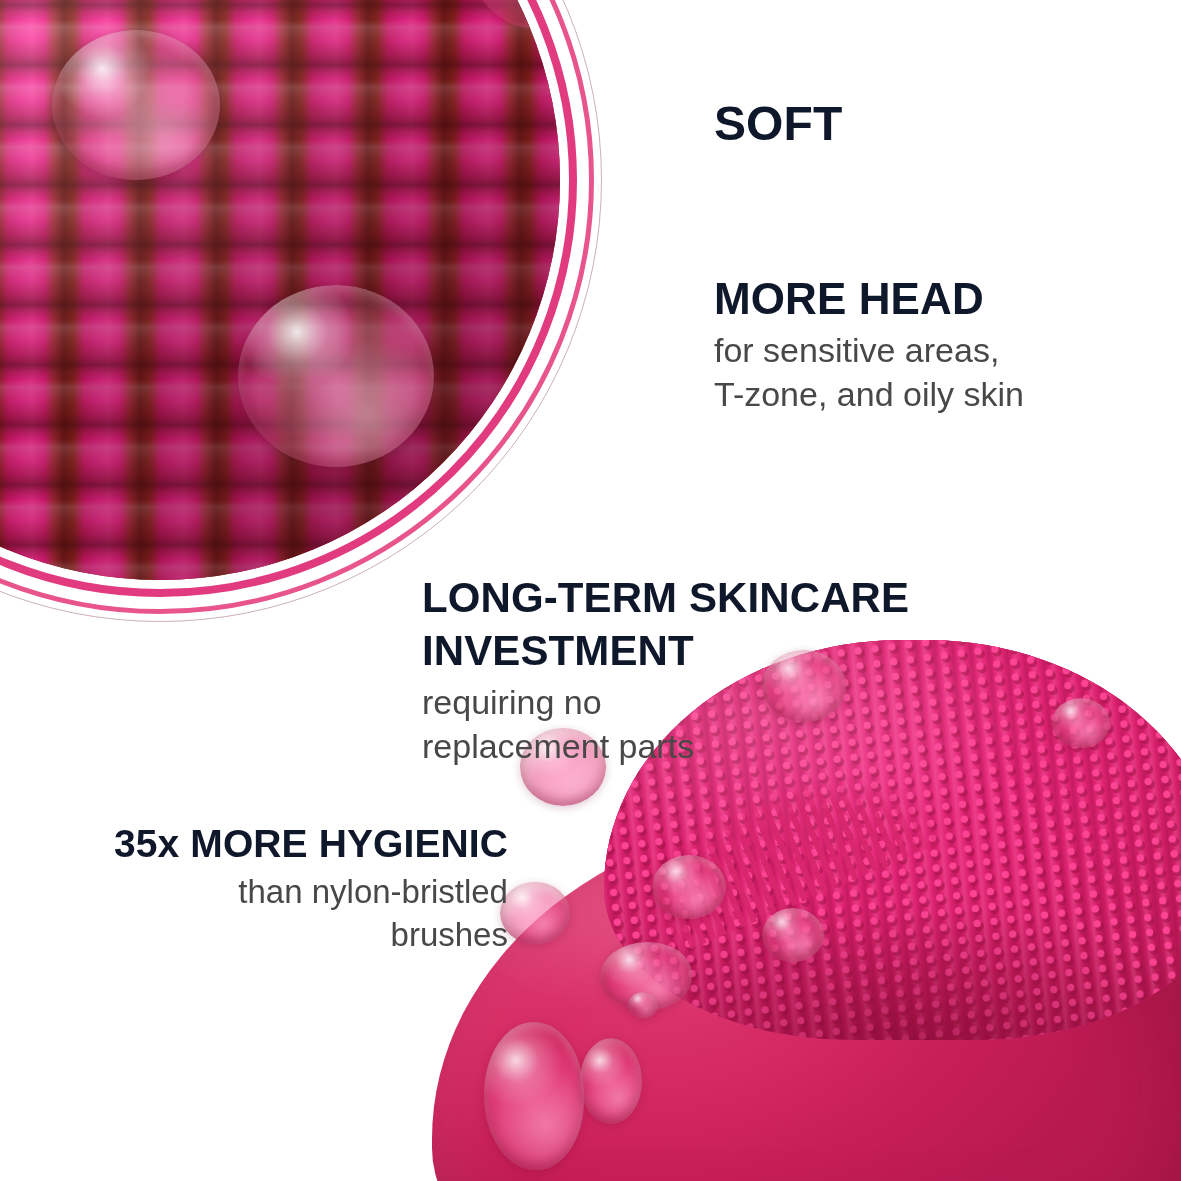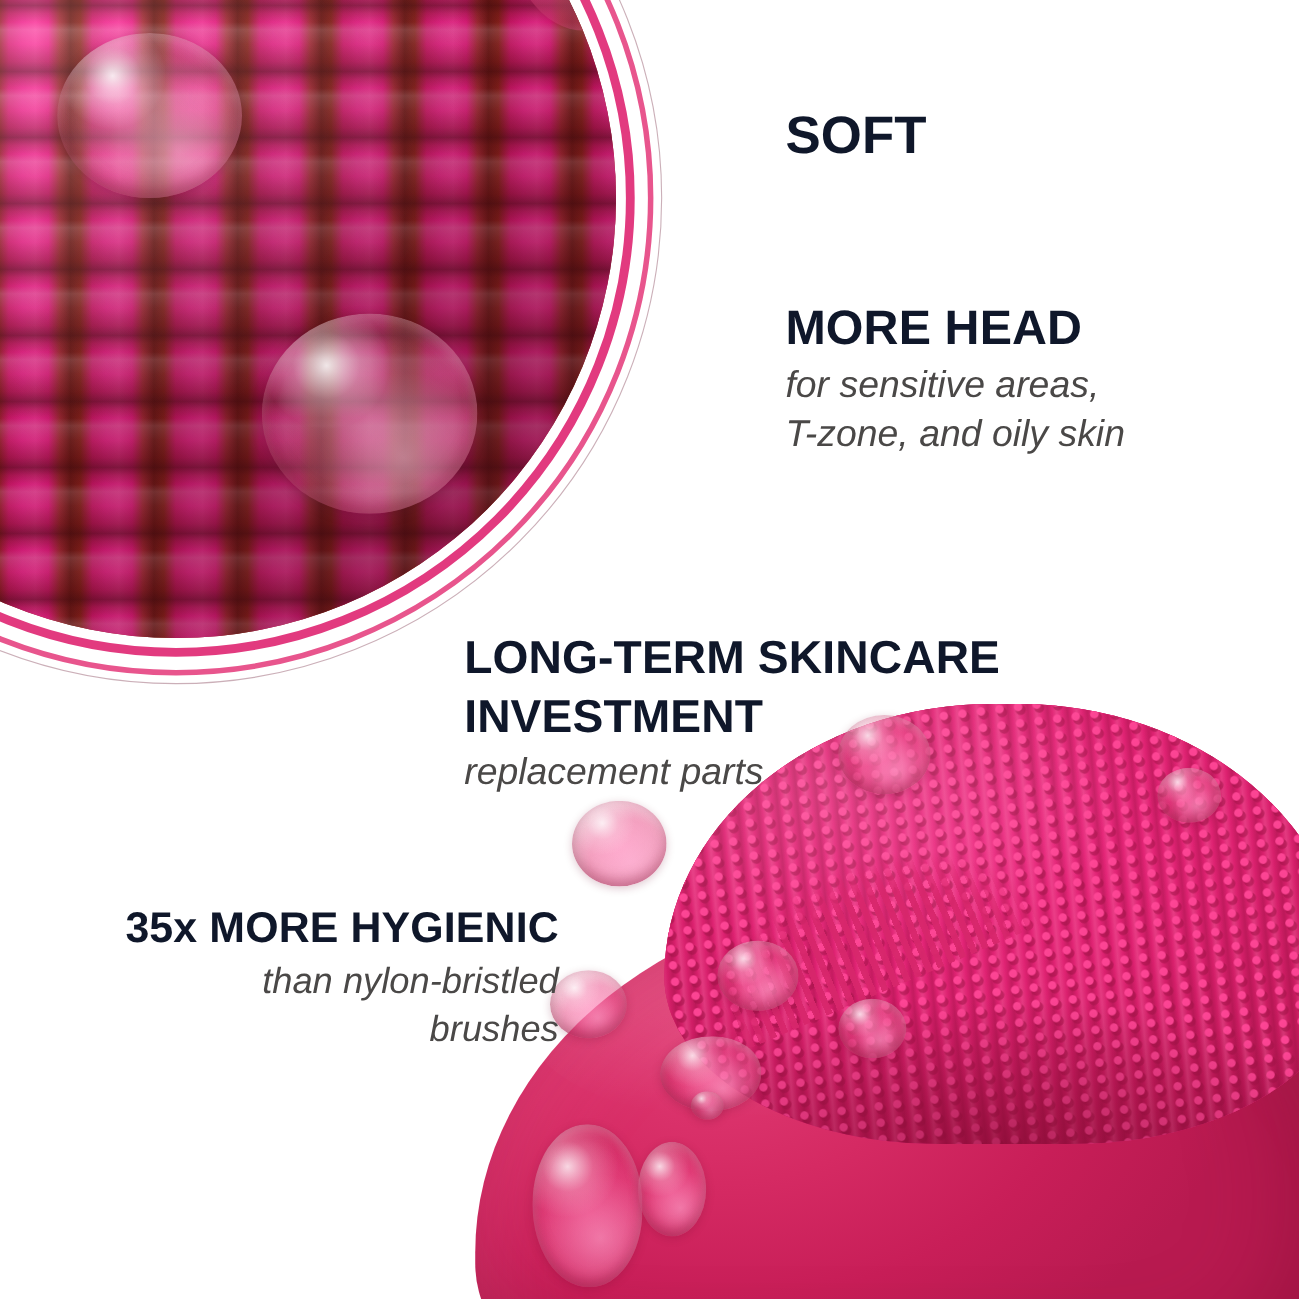--- a/index.html
+++ b/index.html
@@ -181,21 +181,20 @@
   
   .txt{position:absolute;}
   .hl{
     color:#0f172a;
     font-weight:bold;
     letter-spacing:0.1px;
   }
   .sub{
     color:#4a4847;
     font-weight:normal;
-    font-style:italic;
   }
   #b1{left:714px;top:97px;}
   #b1 .hl{font-size:48px;line-height:1.14;}
   #b2{left:714px;top:272px;}
   #b2 .hl{font-size:44px;line-height:1.22;}
   #b2 .sub{font-size:34px;line-height:1.30;margin-top:2px;}
   #b3{left:422px;top:572px;}
   #b3 .hl{font-size:42px;line-height:1.25;}
   #b3 .sub{font-size:34px;line-height:1.30;margin-top:3px;}
   #b4{left:114px;top:820px;text-align:right;}
@@ -256,20 +255,21 @@
       <span class="line">T-zone, and oily skin</span>
     </div>
   </div>
 
   <div class="txt" id="b3">
     <div class="hl">
       <span class="line">LONG-TERM SKINCARE</span>
       <span class="line">INVESTMENT</span>
     </div>
     <div class="sub">
+      <span class="line">requiring no</span>
       <span class="line">replacement parts</span>
     </div>
   </div>
 
   <div class="txt" id="b4">
     <div class="hl">
       <span class="line">35x MORE HYGIENIC</span>
     </div>
     <div class="sub">
       <span class="line">than nylon-bristled</span>

